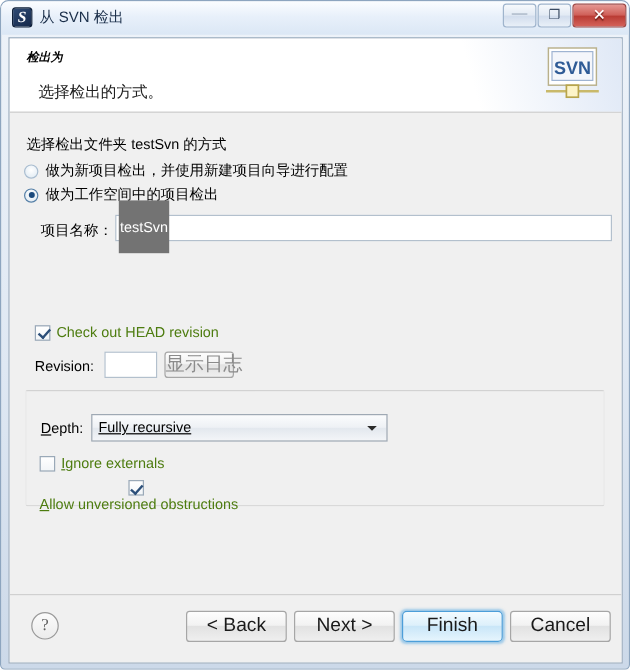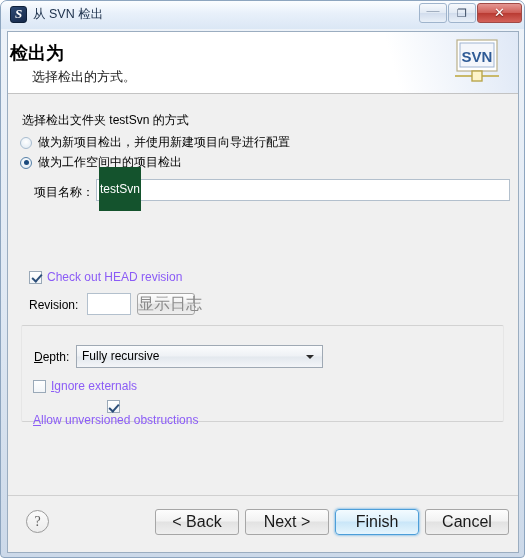--- a/index.html
+++ b/index.html
@@ -132,24 +132,25 @@
     box-sizing: border-box;
   }
   .wiz-header-gloss {
     position: absolute;
     right: 0; top: 0;
     width: 170px; height: 61px;
     background: linear-gradient(255deg, #dfe8f6 0%, rgba(255,255,255,0) 72%);
   }
   .wiz-title {
     position: absolute;
-    left: 2px; top: 9px;
-    font-size: 18px;
+    left: 14px; top: 9px;
+    font-size: 10px;
     font-weight: bold;
     color: #000000;
+    font-style: italic;
   }
   .wiz-subtitle {
     position: absolute;
     left: 24px; top: 36px;
     font-size: 13px;
     color: #202020;
   }
   .svn-logo {
     position: absolute;
     right: 17px; top: 7px;
@@ -221,37 +222,37 @@
   }
   .cbox.checked::after {
     content: "";
     position: absolute;
     left: 3.5px; top: 0.5px;
     width: 4px; height: 8px;
     border: solid #2c4f79;
     border-width: 0 2px 2px 0;
     transform: rotate(42deg);
   }
-  .cb-label { font-size: 12px; color: #8b5cf6; }
+  .cb-label { font-size: 12px; color: #4d7c0f; }
   .mn { text-decoration: underline; }
 
   
   .tinput {
     position: absolute;
     box-sizing: border-box;
     border: 1px solid #b3c0cd;
     background: #ffffff;
     font-family: "Liberation Sans", "DejaVu Sans", sans-serif;
     font-size: 12px;
     color: #000;
     padding: 0 2px;
     line-height: 18px;
   }
   .sel-text {
-    background: #14532d;
+    background: #737373;
     color: #ffffff;
     padding: 15px 1px;
   }
 
   
   .btn {
     box-sizing: border-box;
     border: 1px solid #a6a6a6;
     border-radius: 3px;
     background: linear-gradient(180deg,#fdfdfd 0%, #f2f2f2 46%, #e2e2e2 50%, #efefef 100%);
@@ -292,20 +293,21 @@
     width: 247px; height: 23px;
     box-sizing: border-box;
     border: 1px solid #9fa9b4;
     background: linear-gradient(180deg,#fbfcfd 0%, #eef1f5 48%, #e3e8ee 52%, #f3f5f8 100%);
     font-size: 12px;
     color: #000;
     line-height: 21px;
     padding-left: 5px;
     white-space: nowrap;
     overflow: hidden;
+    text-decoration: underline;
   }
   .combo-arrow {
     position: absolute;
     right: 8px; top: 9px;
     width: 0; height: 0;
     border-left: 4px solid transparent;
     border-right: 4px solid transparent;
     border-top: 4px solid #2b2b2b;
   }
 

